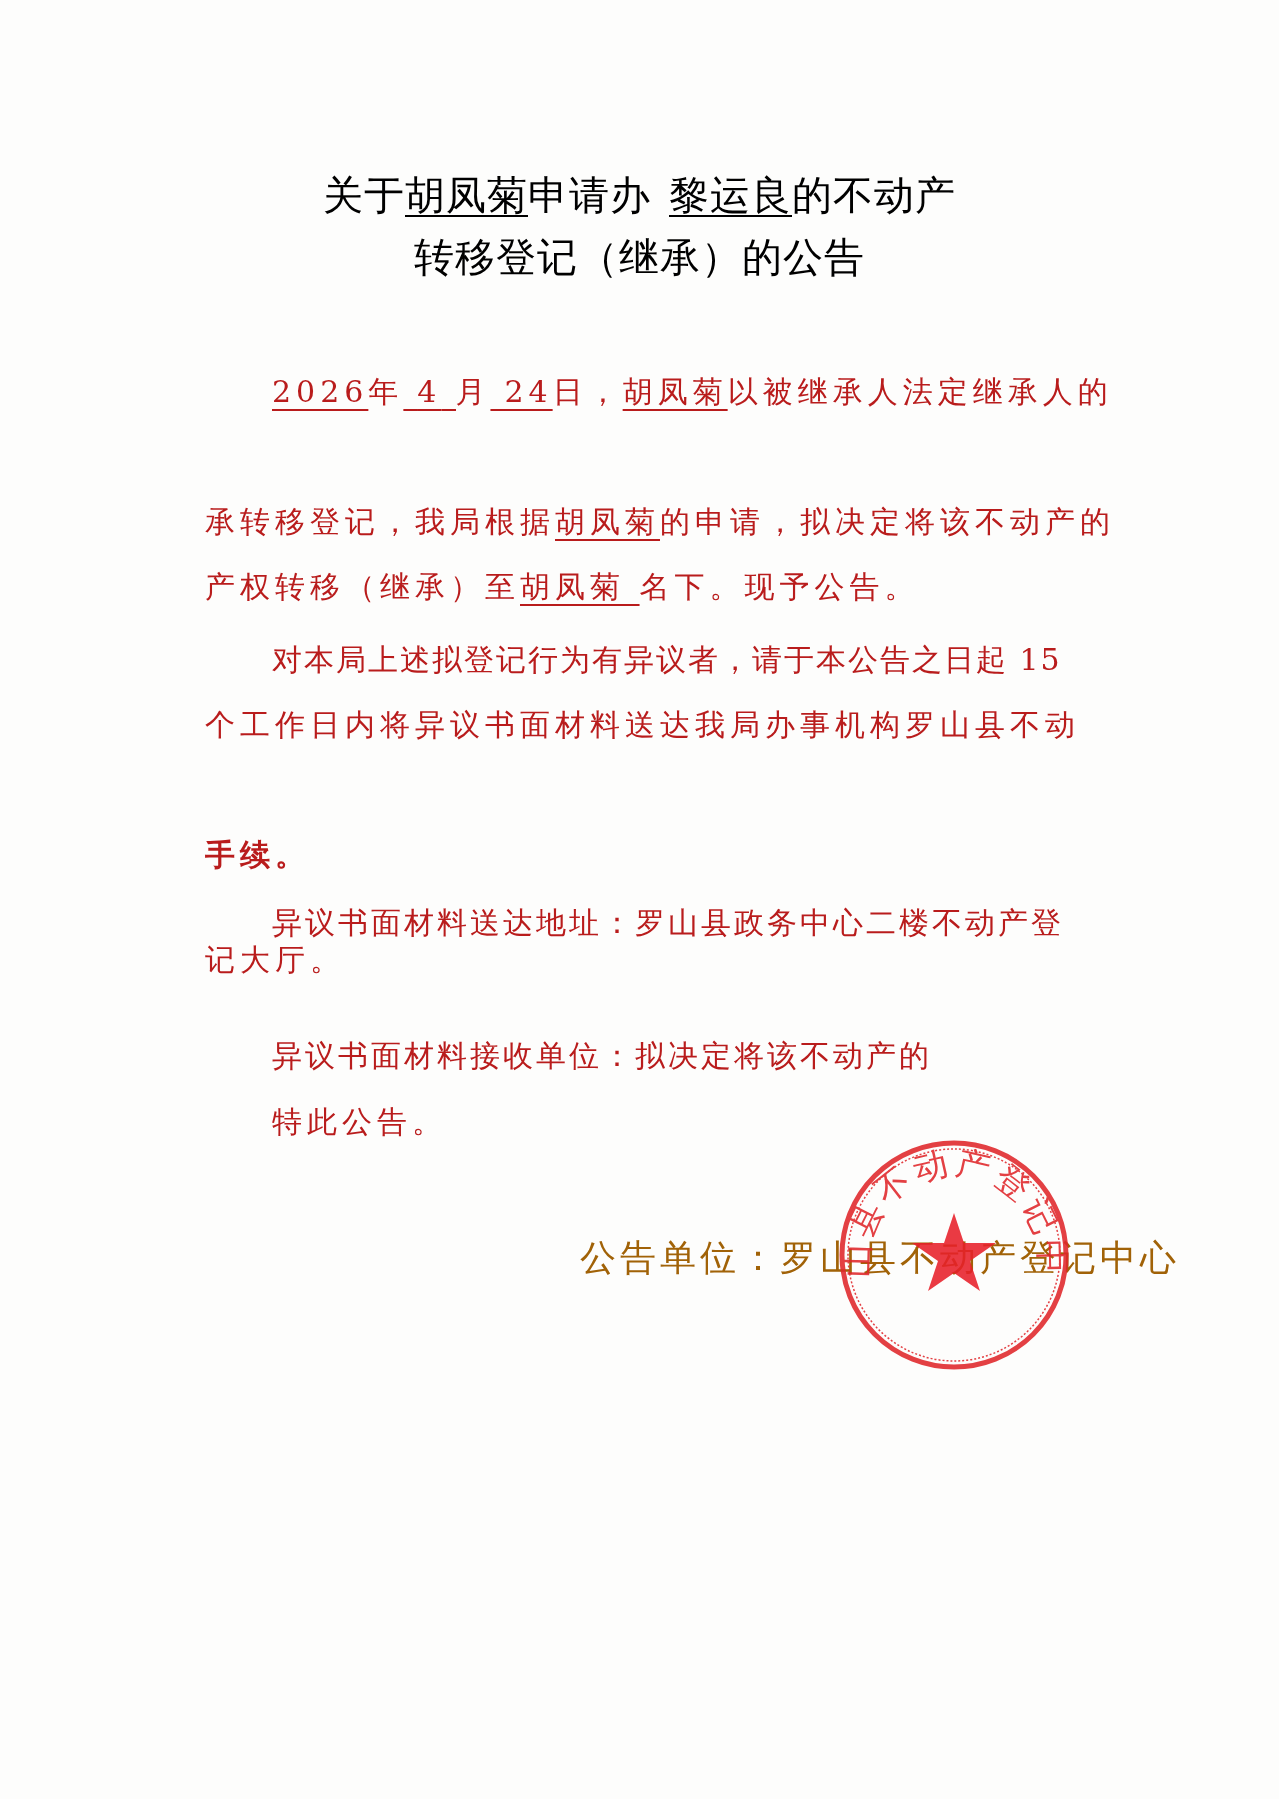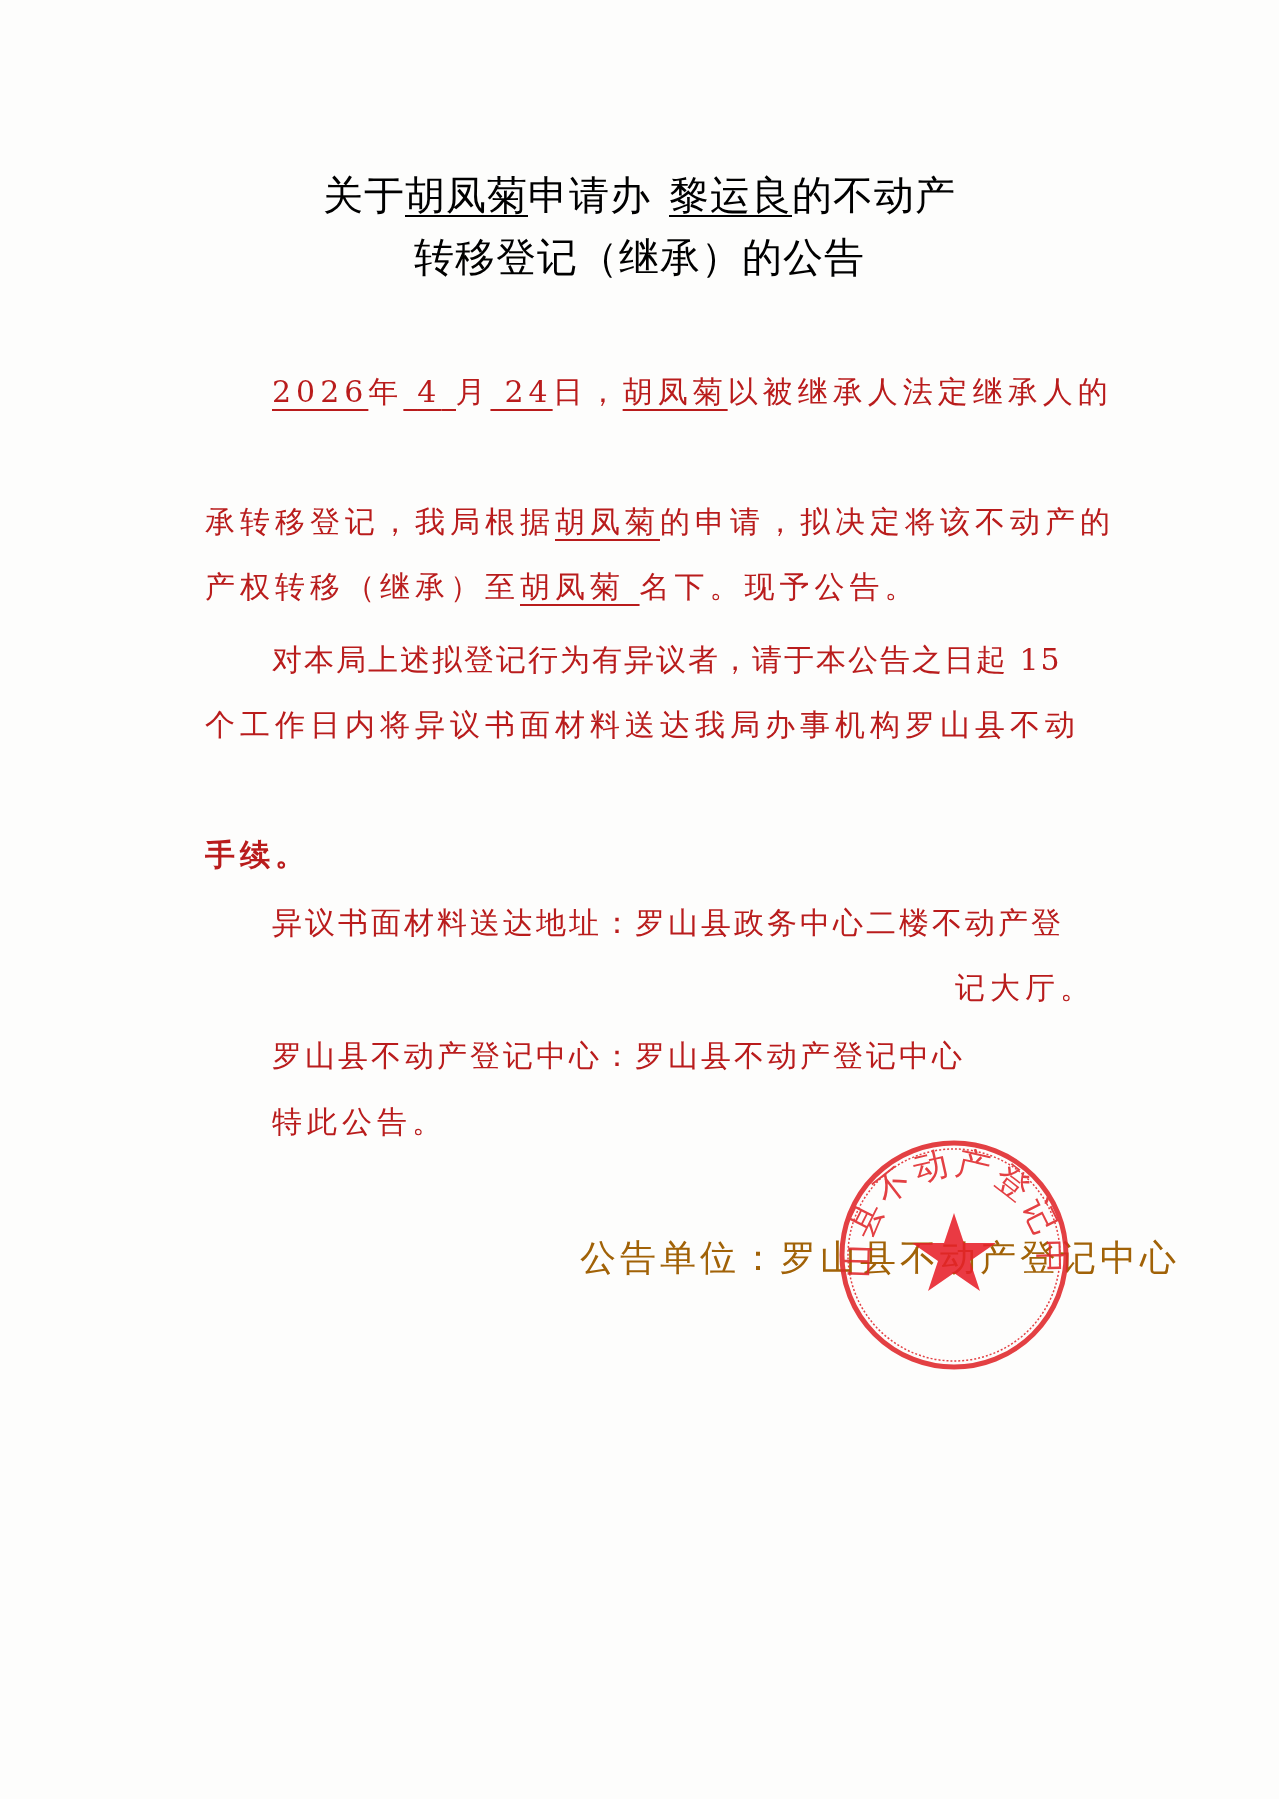--- a/index.html
+++ b/index.html
@@ -98,23 +98,23 @@
   </div>
   <div class="line" style="top:567px;">
     <span>产权转移（继承）至</span><span class="ul" style="white-space:pre;">胡凤菊 </span><span>名下。现予公告。</span>
   </div>
 
   <div class="line indent" style="top:640px; letter-spacing:2px;">对本局上述拟登记行为有异议者，请于本公告之日起 15</div>
   <div class="line" style="top:705px;">个工作日内将异议书面材料送达我局办事机构罗山县不动</div>
   <div class="line" style="top:835px;font-weight:bold;">手续。</div>
 
   <div class="line indent" style="top:903px; letter-spacing:3px;">异议书面材料送达地址：罗山县政务中心二楼不动产登</div>
-  <div class="line" style="top:968px;text-align:right;">记大厅。</div>
+  <div class="line" style="top:940px;">记大厅。</div>
 
-  <div class="line indent" style="top:1036px; letter-spacing:3px;">罗山县不动产登记中心：罗山县不动产登记中心</div>
+  <div class="line indent" style="top:1036px; letter-spacing:3px;">异议书面材料接收单位：拟决定将该不动产的</div>
 
   <div class="line indent" style="top:1102px;">特此公告。</div>
 
   <div class="sign" style="left:580px; top:1234px;">公告单位：罗山县不动产登记中心</div>
 
   <div class="seal">
     <svg width="236" height="236" viewBox="0 0 236 236">
       <defs>
         <path id="sealArc" d="M 36 150 A 86 86 0 1 1 200 150" fill="none"></path>
       </defs>

